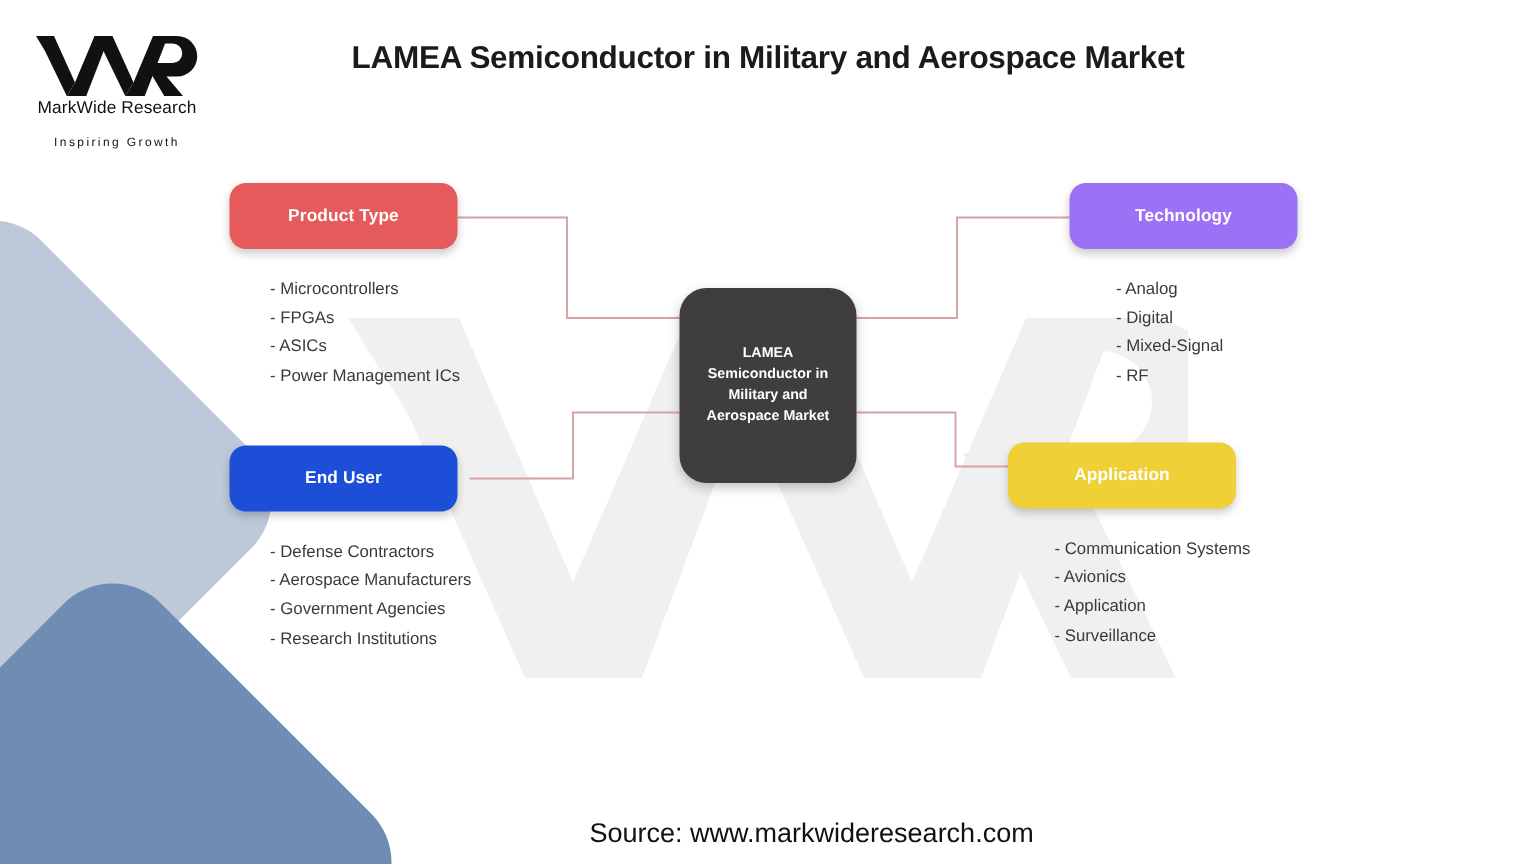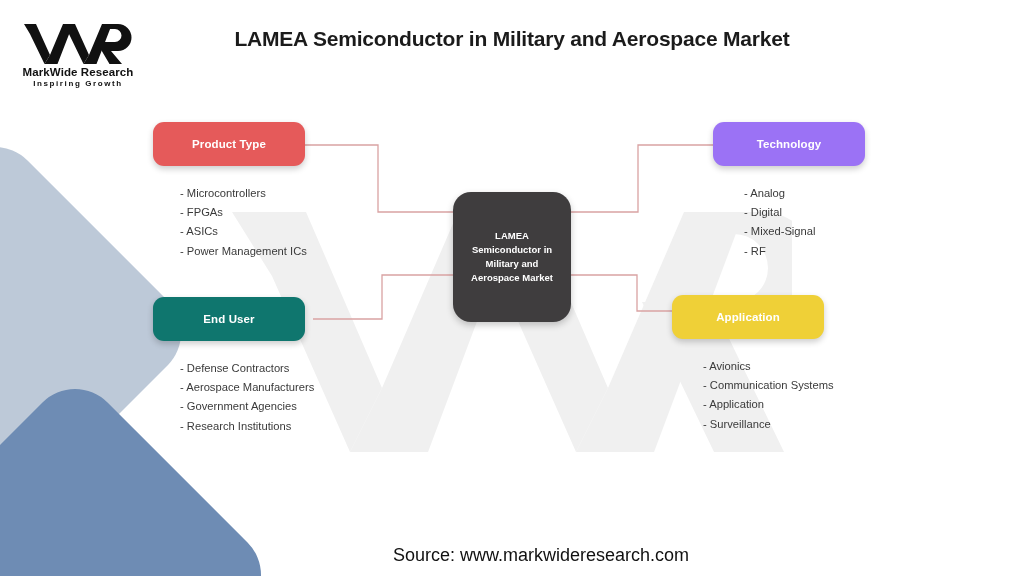--- a/index.html
+++ b/index.html
@@ -58,32 +58,32 @@
     width: 124px;
     height: 66px;
     text-align: center;
   }
   .logo-mark {
     display: block;
     margin: 0 auto;
   }
   .logo-name {
     font-size: 11.5px;
-    font-weight: bold;
+    font-weight: normal;
     color: #111111;
     letter-spacing: 0.1px;
     margin-top: 2px;
     white-space: nowrap;
   }
   .logo-tag {
     font-size: 8px;
-    font-weight: bold;
+    font-weight: normal;
     color: #111111;
     letter-spacing: 1.6px;
-    margin-top: 1px;
+    margin-top: 12px;
     white-space: nowrap;
   }
   .page-title {
     position: absolute;
     left: 0;
     top: 27px;
     width: 1024px;
     text-align: center;
     font-size: 21px;
     font-weight: bold;
@@ -244,38 +244,38 @@
     </div>
     <div class="node-items">
       <div class="node-item">- Microcontrollers</div>
       <div class="node-item">- FPGAs</div>
       <div class="node-item">- ASICs</div>
       <div class="node-item">- Power Management ICs</div>
     </div>
   </div>
 
   <div class="node node-enduser">
-    <div class="node-pill" style="background:#0f766e">
+    <div class="node-pill" style="background:#1d4ed8">
       <span class="node-pill-label">End User</span>
     </div>
     <div class="node-items">
       <div class="node-item">- Defense Contractors</div>
       <div class="node-item">- Aerospace Manufacturers</div>
       <div class="node-item">- Government Agencies</div>
       <div class="node-item">- Research Institutions</div>
     </div>
   </div>
 
   <div class="node node-app">
     <div class="node-pill" style="background:#efd037">
       <span class="node-pill-label">Application</span>
     </div>
     <div class="node-items">
+      <div class="node-item">- Communication Systems</div>
       <div class="node-item">- Avionics</div>
-      <div class="node-item">- Communication Systems</div>
       <div class="node-item">- Application</div>
       <div class="node-item">- Surveillance</div>
     </div>
   </div>
 
   <div class="source">Source: www.markwideresearch.com</div>
 
 </div>
 
 </body></html>

